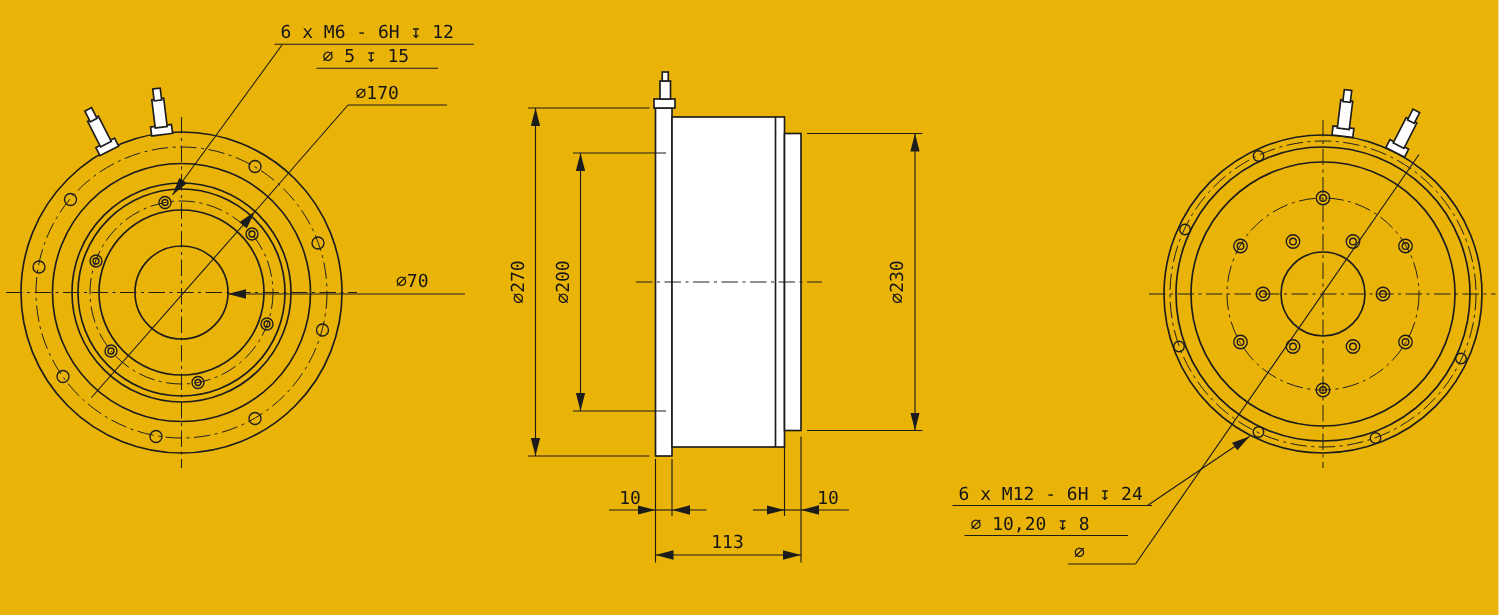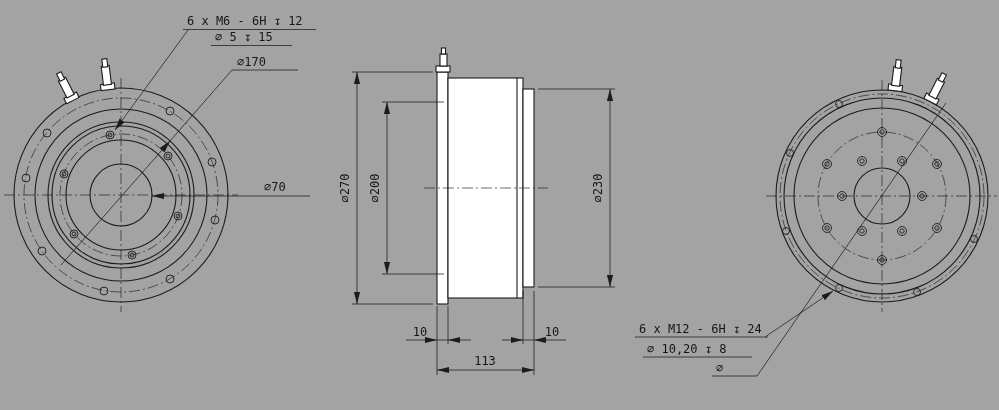--- a/index.html
+++ b/index.html
@@ -1,16 +1,16 @@
 <!DOCTYPE html>
 <html><head>
 <meta charset="utf-8">
 <style>
   html,body{margin:0;padding:0;background:#ffffff;}
-  .sheet{position:relative;width:999px;height:410px;background:#a3a3a3;overflow:hidden;}
+  .sheet{position:relative;width:999px;height:410px;background:#eab308;overflow:hidden;}
   svg{display:block;}
   svg text{font-family:"DejaVu Sans Mono","DejaVu Sans",monospace;font-size:12px;fill:#161616;}
   .ol{fill:none;stroke:#1c1c1c;stroke-width:1.1;}
   .fw{fill:#ffffff;stroke:#1c1c1c;stroke-width:1.1;}
   .cl{fill:none;stroke:#1c1c1c;stroke-width:0.65;stroke-dasharray:11 3 2 3;}
   .dim{fill:none;stroke:#1c1c1c;stroke-width:0.75;}
   .hole{fill:none;stroke:#1c1c1c;stroke-width:0.9;}
   .arr{fill:#1c1c1c;stroke:none;}
 </style>
 </head>

